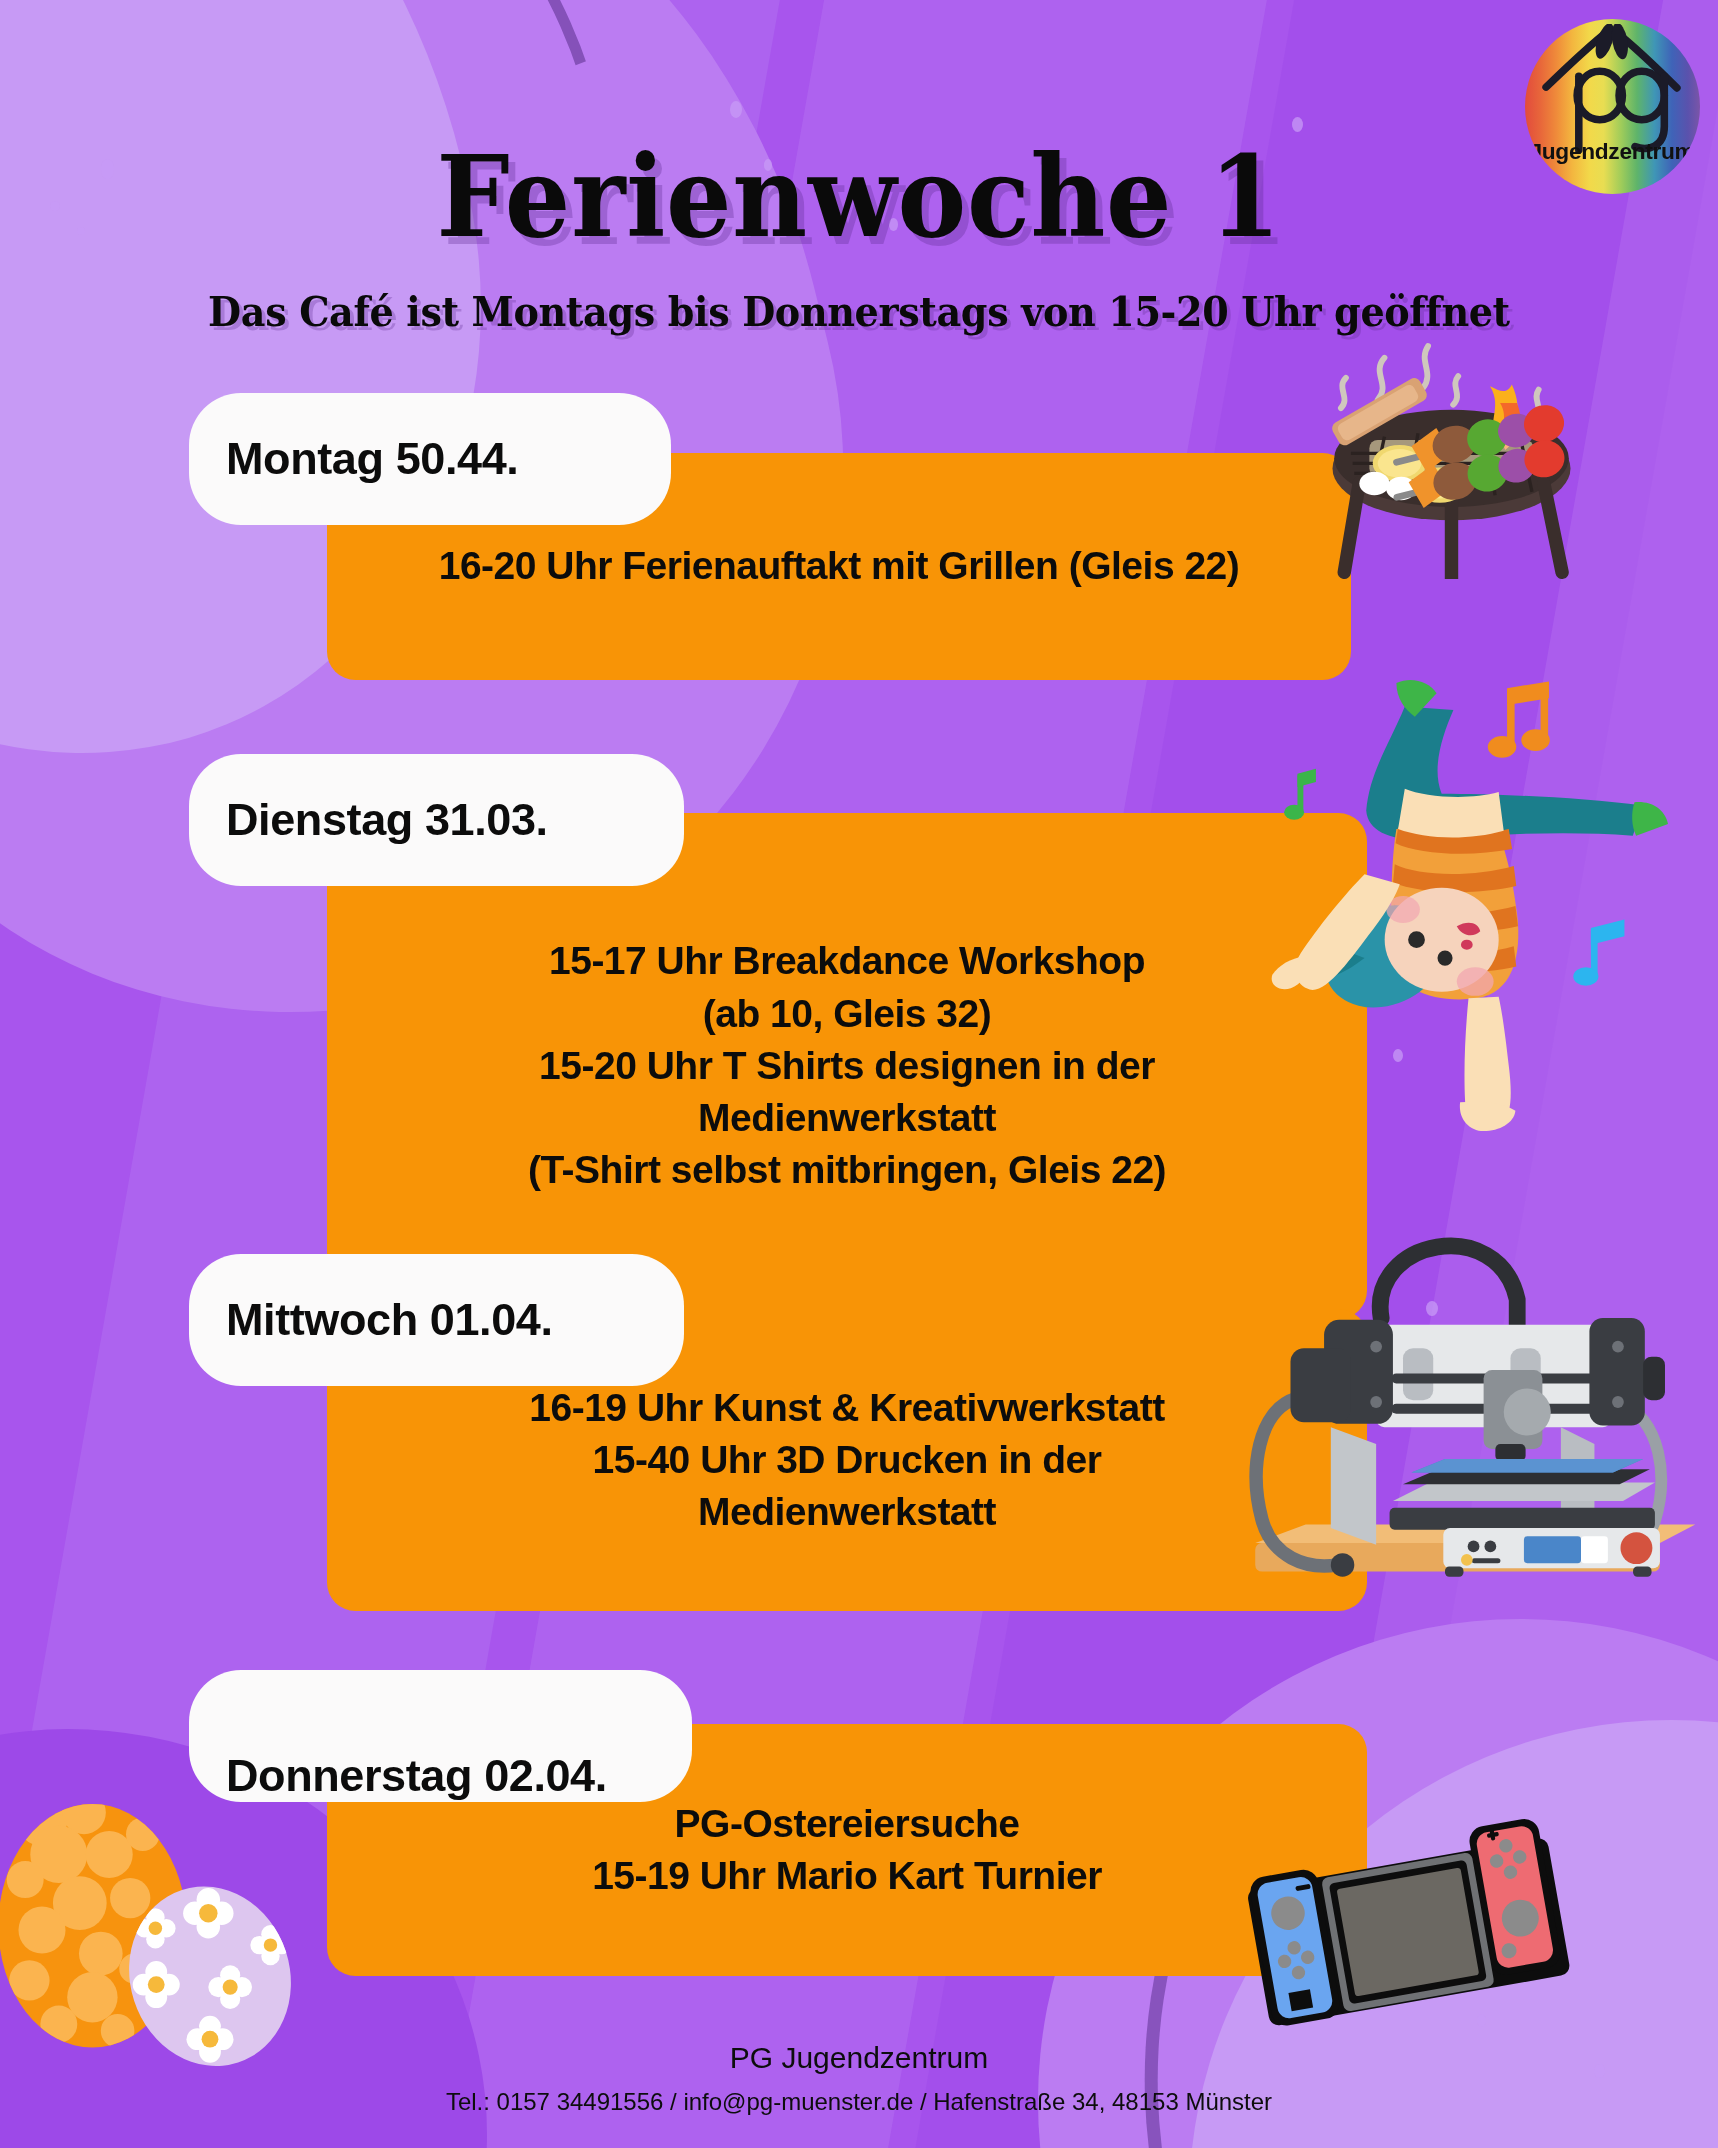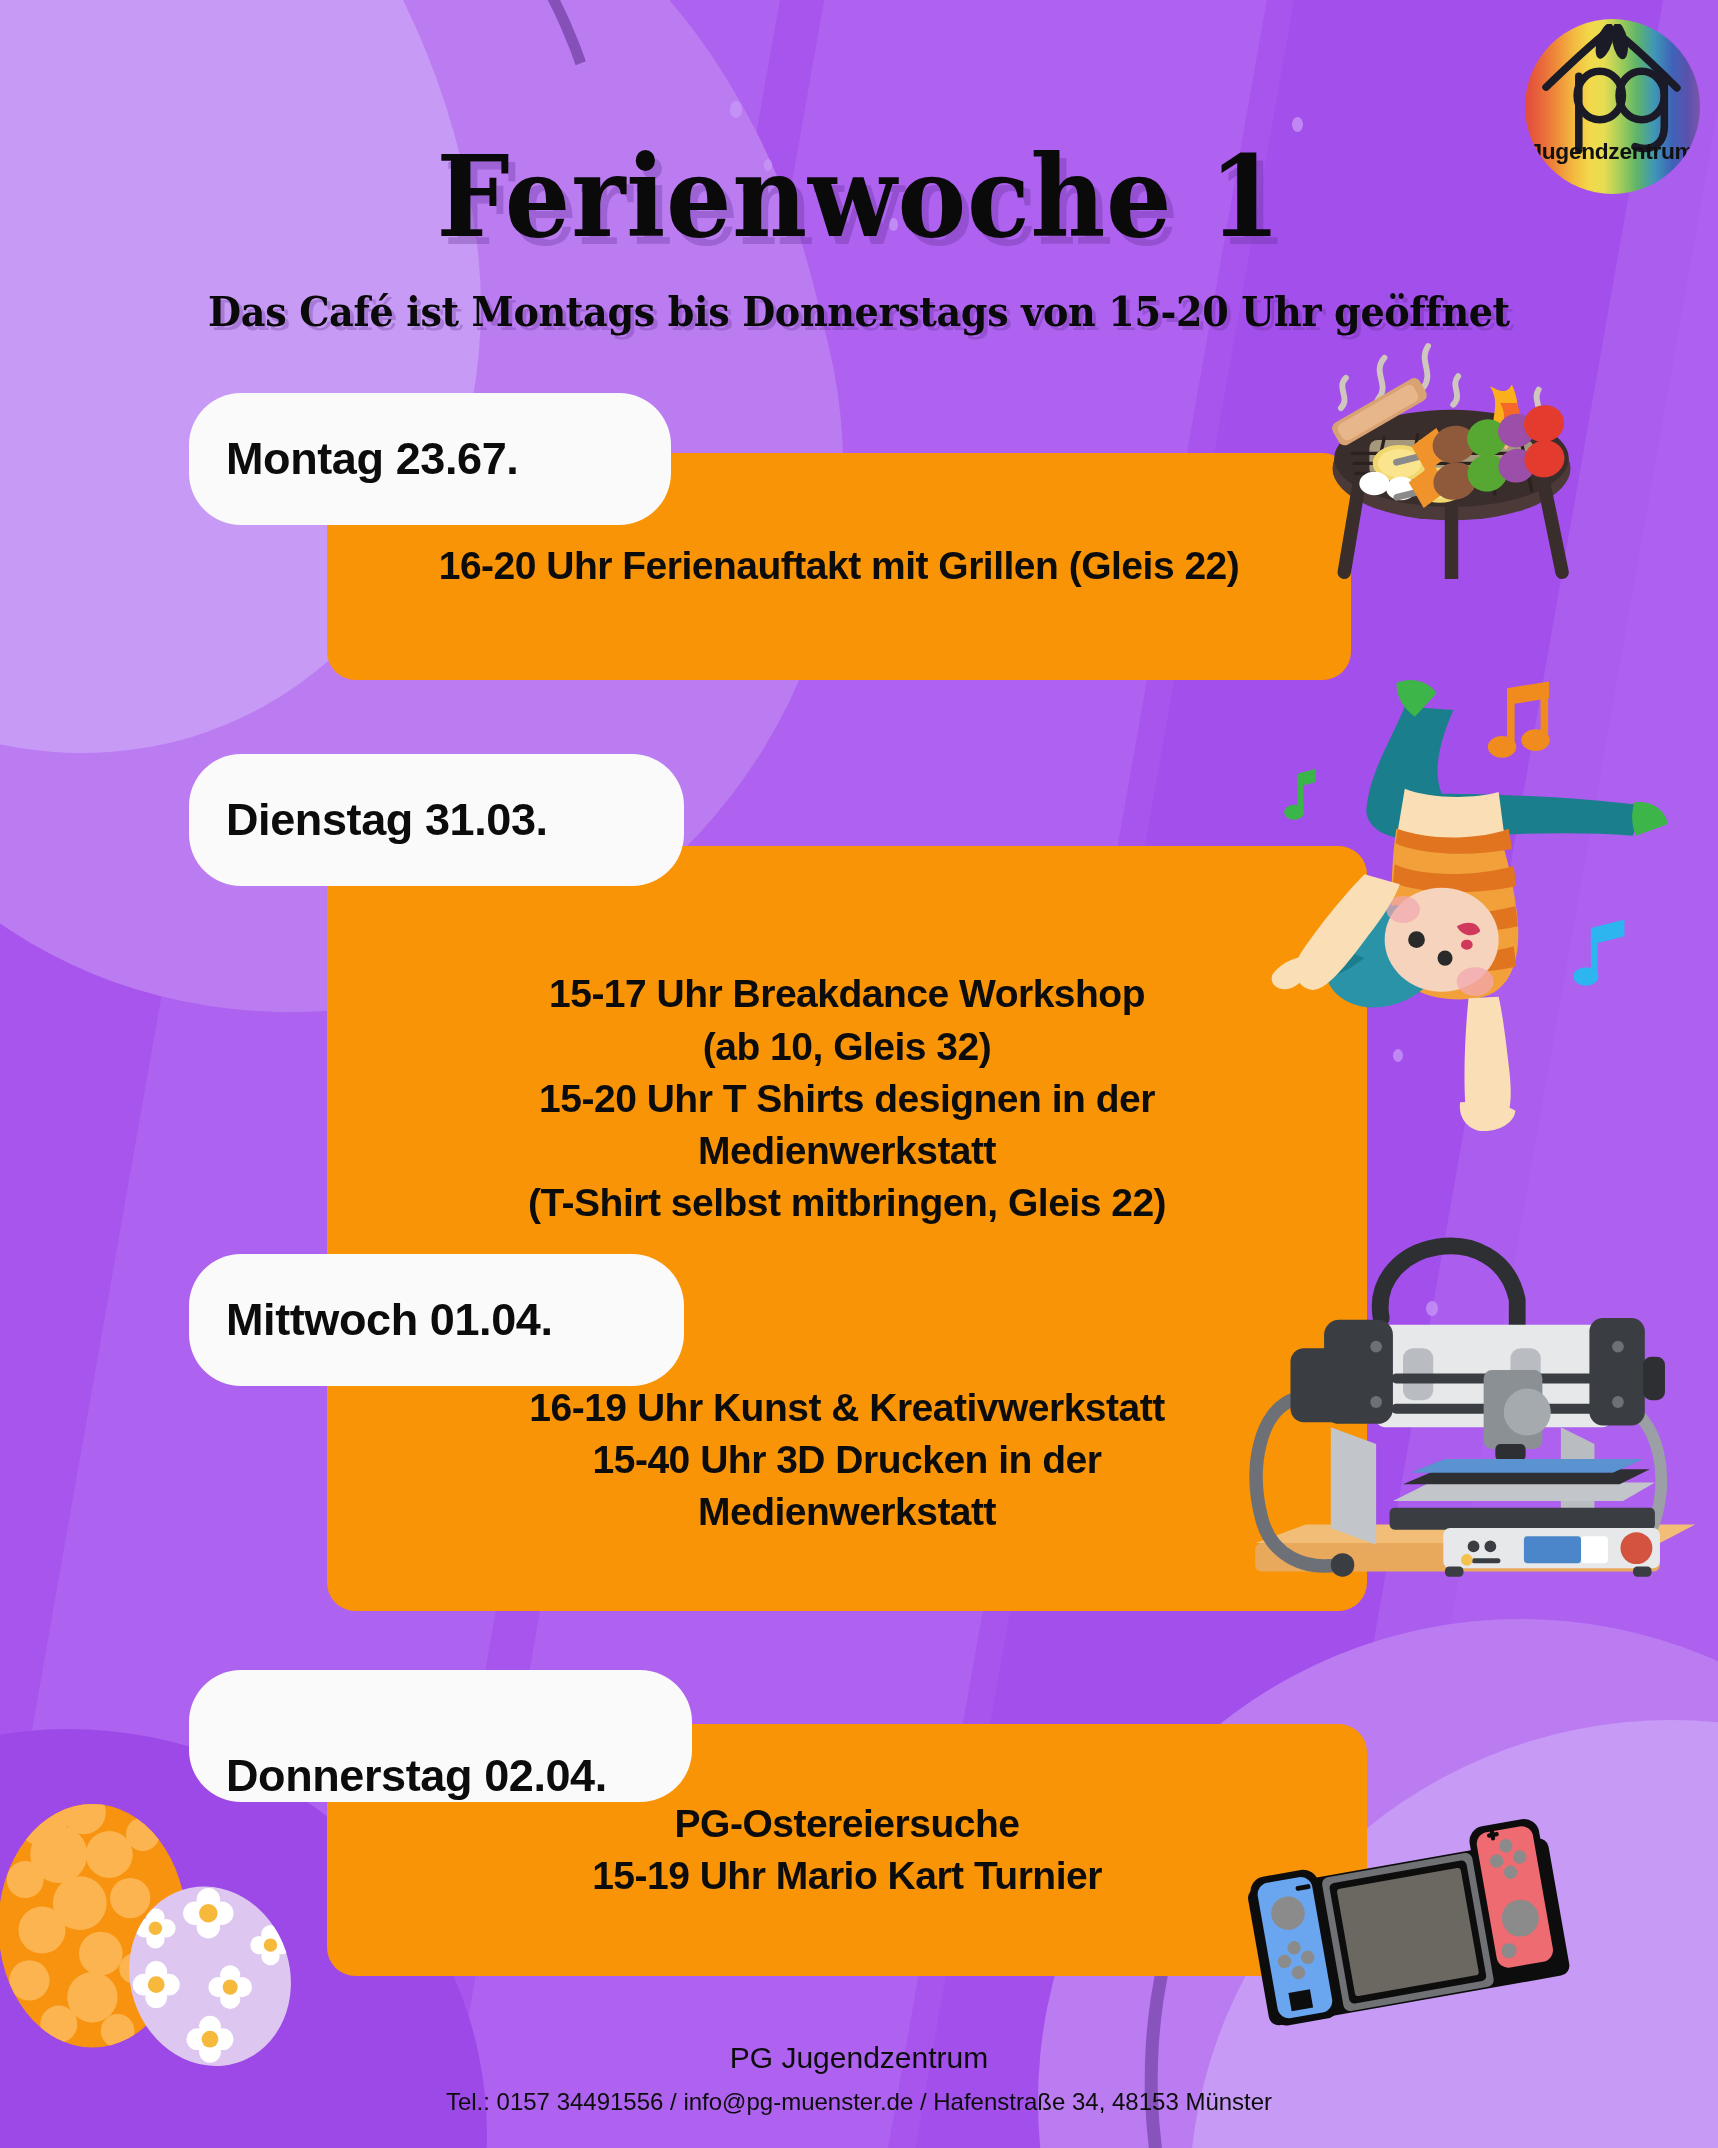--- a/index.html
+++ b/index.html
@@ -259,21 +259,21 @@
     </div>
   </div>
 
   <div class="title">Ferienwoche 1</div>
   <div class="subtitle">Das Café ist Montags bis Donnerstags von 15-20 Uhr geöffnet</div>
 
   <div class="day-card" style="left:327px; top:453px; width:1024px; height:227px;">
     <p>16-20 Uhr Ferienauftakt mit Grillen (Gleis 22)</p>
   </div>
   <div class="day-pill" style="left:189px; top:393px; width:482px; height:132px;">
-    <span>Montag 23.67.</span>
+    <span>Montag 50.44.</span>
   </div>
 
   <svg class="illus" style="left:1292px; top:336px;" width="319" height="243" viewBox="0 0 380 290">
     <g stroke="#cfc7bd" stroke-width="7" fill="none" stroke-linecap="round">
       <path d="M58 86 C70 74, 52 62, 64 50"></path>
       <path d="M102 76 C118 58, 94 44, 110 26"></path>
       <path d="M156 62 C170 44, 150 30, 162 12"></path>
       <path d="M192 82 C204 70, 188 60, 198 48"></path>
       <path d="M290 96 C300 84, 286 76, 294 64"></path>
     </g>
@@ -323,21 +323,21 @@
     <g transform="rotate(-14 200 180)">
       <rect x="120" y="170" width="200" height="8" rx="4" fill="#8a8a8a"></rect>
       <path d="M142 160 l34 -14 l10 34 l-34 14Z" fill="#f0932b"></path>
       <ellipse cx="196" cy="172" rx="26" ry="22" fill="#8e5a3b"></ellipse>
       <ellipse cx="236" cy="172" rx="24" ry="22" fill="#57a832"></ellipse>
       <ellipse cx="272" cy="172" rx="22" ry="20" fill="#9c4fa8"></ellipse>
       <ellipse cx="306" cy="172" rx="24" ry="22" fill="#e33b2e"></ellipse>
     </g>
   </svg>
 
-  <div class="day-card" style="left:327px; top:846px; width:1040px; height:506px;">
+  <div class="day-card" style="left:327px; top:813px; width:1040px; height:506px;">
     <p>15-17 Uhr Breakdance Workshop</p>
     <p>(ab 10, Gleis 32)</p>
     <p>15-20 Uhr T Shirts designen in der</p>
     <p>Medienwerkstatt</p>
     <p>(T-Shirt selbst mitbringen, Gleis 22)</p>
   </div>
   <div class="day-pill" style="left:189px; top:754px; width:495px; height:132px;">
     <span>Dienstag 31.03.</span>
   </div>
 

